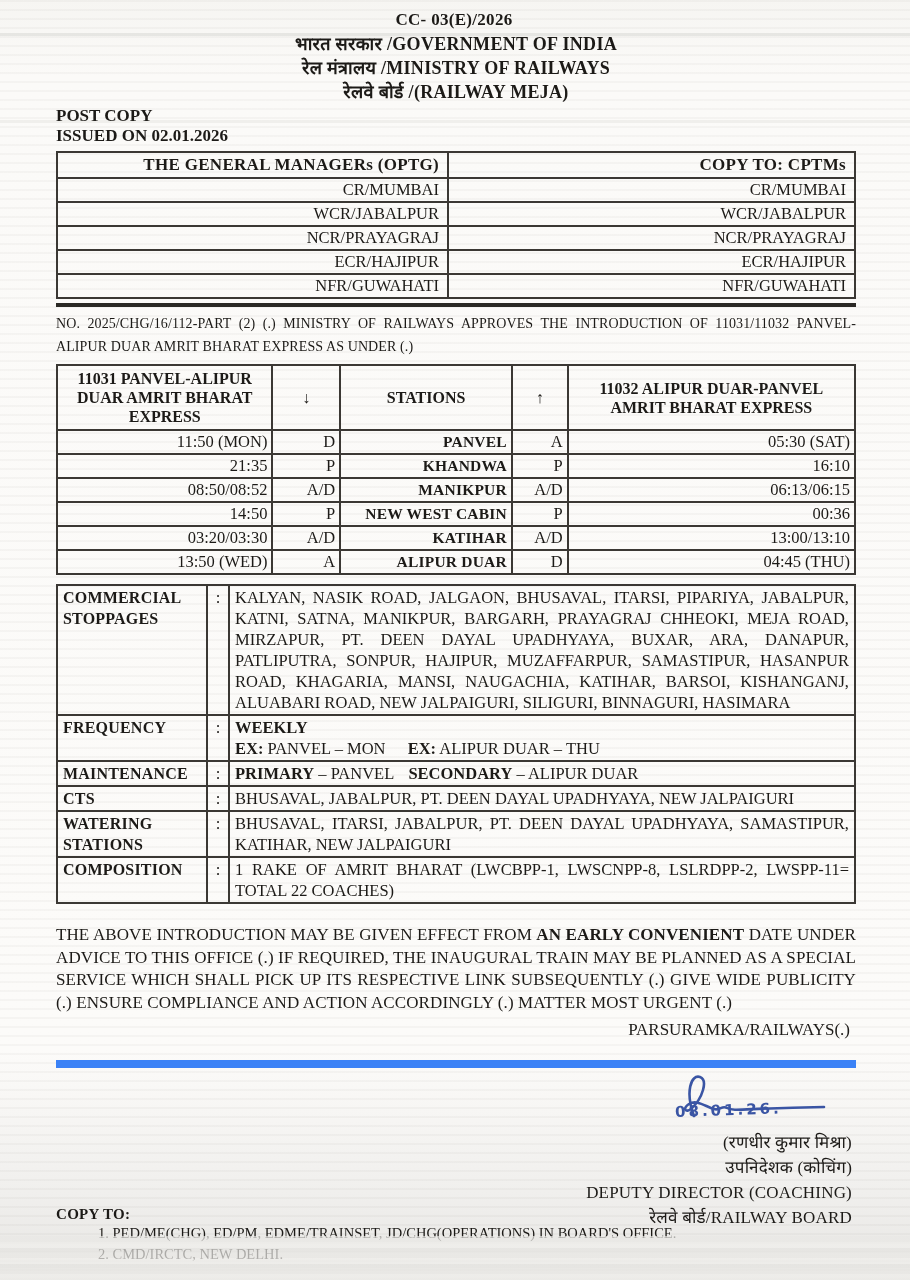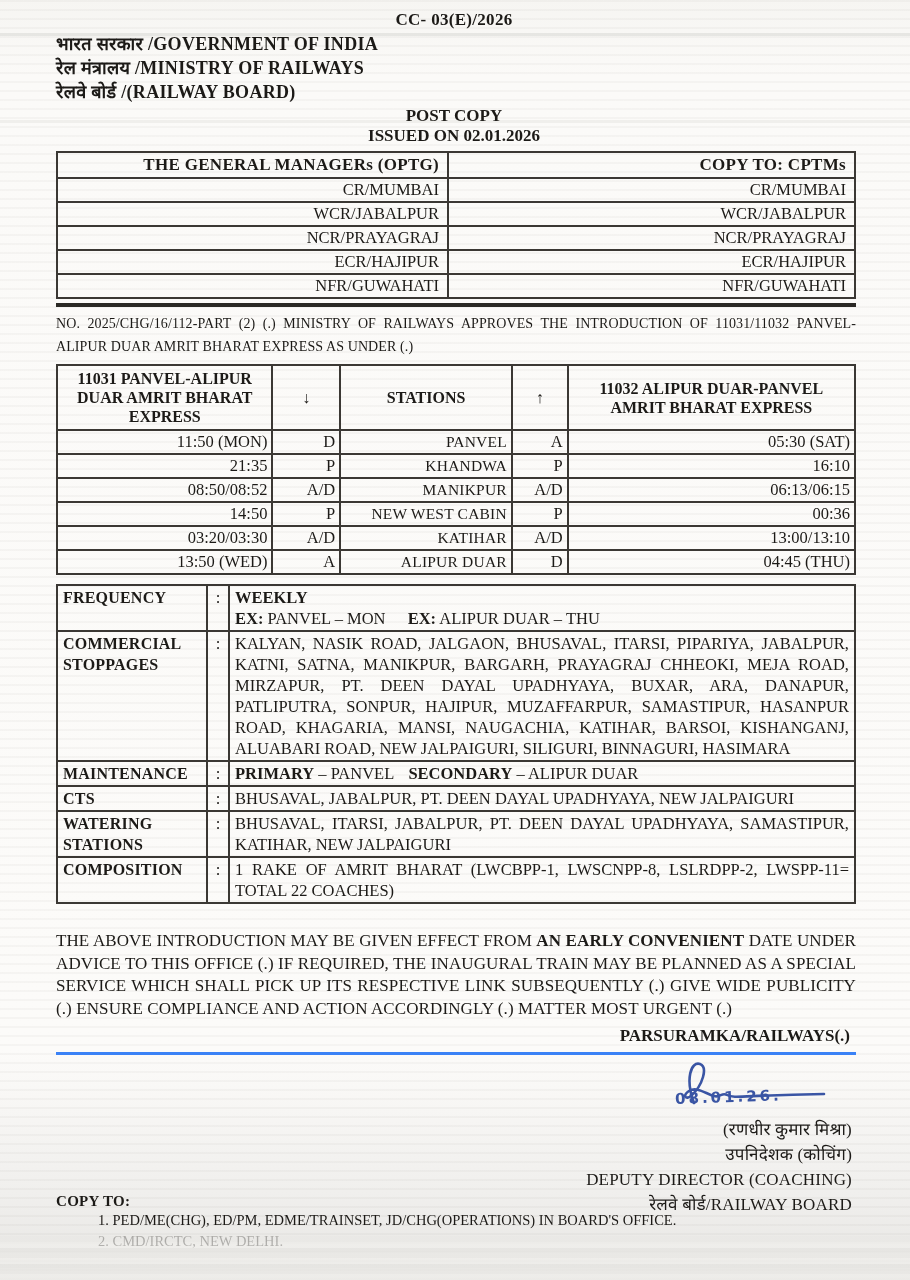--- a/index.html
+++ b/index.html
@@ -9,51 +9,51 @@
     color: #1c1a17;
     background:
       repeating-linear-gradient(180deg, rgba(120,115,108,0.05) 0px, rgba(120,115,108,0.05) 2px, rgba(0,0,0,0) 2px, rgba(0,0,0,0) 9px),
       linear-gradient(180deg, #f6f5f2 0%, #fbfaf8 6%, #fcfbf9 82%, #efeeec 94%, #e7e6e3 100%);
     position: relative;
   }
   .page { padding: 10px 54px 0 56px; position: relative; }
 
   .ref-line { text-align: center; font-weight: bold; font-size: 17px; letter-spacing: .3px; padding-right: 4px; }
 
-  .center-head { margin-top: 2px; }
+  .center-head { text-align: center; margin-top: 2px; }
   .center-head div { font-weight: bold; font-size: 18px; line-height: 24px; letter-spacing: .3px; }
 
-  .post-copy { text-align: center; font-weight: bold; font-size: 17px; line-height: 20px; margin-top: 2px; padding-right: 4px; }
+  .post-copy { text-align: left; font-weight: bold; font-size: 17px; line-height: 20px; margin-top: 2px; padding-right: 4px; }
 
   table { border-collapse: collapse; width: 100%; table-layout: fixed; }
   table, th, td { border: 2px solid #3b3834; }
 
   .managers { margin-top: 5px; }
   .managers th { text-align: right; font-size: 17px; padding: 2px 8px; letter-spacing: .3px; }
   .managers td { font-size: 16.5px; padding: 1px 8px; height: 22px; text-align: right; }
 
   .thick-rule { border: none; border-top: 4px solid #2b2925; margin: 4px 0 5px 0; }
 
   .intro { font-size: 14px; line-height: 23px; text-align: justify; letter-spacing: .1px; }
 
   .timetable { margin-top: 6px; }
   .timetable th { font-size: 16px; line-height: 19px; padding: 3px 4px; text-align: center; }
   .timetable td { font-size: 16.5px; padding: 1px 4px; height: 23px; text-align: right; }
-  .timetable td.station { font-weight: normal; font-size: 15.5px; letter-spacing: .2px; }
+  .timetable td.station { font-weight: bold; font-size: 15.5px; letter-spacing: .2px; }
 
   .details { margin-top: 9px; }
   .details td { vertical-align: top; font-size: 16.5px; line-height: 21px; padding: 1px 5px; }
   .details td.lbl { font-weight: bold; letter-spacing: .2px; font-size: 16px; }
   .details td.colon { text-align: center; padding: 1px 2px; }
   .details td.val { text-align: justify; }
   .details .gap { display: inline-block; width: 18px; }
 
-  .closing { font-size: 17px; line-height: 22.5px; text-align: justify; margin-top: 26px; letter-spacing: .1px; }
-
-  .signoff { text-align: right; font-size: 17px; padding: 3px 6px 6px 0; border-bottom: 3px solid #3b82f6; margin-top: 3px; font-weight: bold; }
+  .closing { font-size: 17px; line-height: 22.5px; text-align: justify; margin-top: 20px; letter-spacing: .1px; }
+
+  .signoff { text-align: right; font-size: 17px; padding: 3px 6px 20px 0; border-bottom: 8px solid #3b82f6; margin-top: 3px; }
 
   .sig-area { text-align: right; padding-right: 4px; margin-top: 2px; }
   .sig-svg { display: inline-block; margin-right: 18px; }
   .sig-date { color: #3a55a4; font-family: "DejaVu Sans", sans-serif; font-size: 15px; letter-spacing: 3px; font-weight: bold; transform: rotate(-2deg); margin: -14px 70px 0 0; }
   .sig-area .line { font-weight: normal; font-size: 17px; line-height: 25px; letter-spacing: .2px; }
 
   .copy-to { margin-top: -24px; }
   .copy-to .head { font-weight: bold; font-size: 15px; letter-spacing: .3px; }
   .copy-to .item { font-size: 14.5px; line-height: 21px; padding-left: 42px; }
 
@@ -67,21 +67,21 @@
 </head>
 <body>
 
 <div class="page">
 
   <div class="ref-line">CC- 03(E)/2026</div>
 
   <div class="center-head">
     <div>भारत सरकार /GOVERNMENT OF INDIA</div>
     <div>रेल मंत्रालय /MINISTRY OF RAILWAYS</div>
-    <div>रेलवे बोर्ड /(RAILWAY BOARD)</div>
+    <div>रेलवे बोर्ड /(RAILWAY MEJA)</div>
   </div>
 
   <div class="post-copy">
     <div>POST COPY</div>
     <div>ISSUED ON 02.01.2026</div>
   </div>
 
   <table class="managers">
     <colgroup>
         <col style="width:49%">
@@ -181,38 +181,38 @@
     </table>
 
   <table class="details">
     <colgroup>
         <col style="width:150px">
         <col style="width:22px">
         <col>
       </colgroup>
     <tbody>
         <tr>
+      <td class="lbl">COMMERCIAL STOPPAGES</td>
+      <td class="colon">:</td>
+      <td class="val">KALYAN, NASIK ROAD, JALGAON, BHUSAVAL, ITARSI, PIPARIYA, JABALPUR, KATNI, SATNA, MANIKPUR, BARGARH, PRAYAGRAJ CHHEOKI, MEJA ROAD, MIRZAPUR, PT. DEEN DAYAL UPADHYAYA, BUXAR, ARA, DANAPUR, PATLIPUTRA, SONPUR, HAJIPUR, MUZAFFARPUR, SAMASTIPUR, HASANPUR ROAD, KHAGARIA, MANSI, NAUGACHIA, KATIHAR, BARSOI, KISHANGANJ, ALUABARI ROAD, NEW JALPAIGURI, SILIGURI, BINNAGURI, HASIMARA</td>
+    </tr>
+    <tr>
       <td class="lbl">FREQUENCY</td>
       <td class="colon">:</td>
       <td class="val">
         <div><b>WEEKLY</b></div>
         <div>
           <b>EX:</b>
           <span>PANVEL – MON</span><span class="gap"></span>
           <b>EX:</b>
           <span>ALIPUR DUAR – THU</span>
         </div>
       </td>
     </tr>
     <tr>
-      <td class="lbl">COMMERCIAL STOPPAGES</td>
-      <td class="colon">:</td>
-      <td class="val">KALYAN, NASIK ROAD, JALGAON, BHUSAVAL, ITARSI, PIPARIYA, JABALPUR, KATNI, SATNA, MANIKPUR, BARGARH, PRAYAGRAJ CHHEOKI, MEJA ROAD, MIRZAPUR, PT. DEEN DAYAL UPADHYAYA, BUXAR, ARA, DANAPUR, PATLIPUTRA, SONPUR, HAJIPUR, MUZAFFARPUR, SAMASTIPUR, HASANPUR ROAD, KHAGARIA, MANSI, NAUGACHIA, KATIHAR, BARSOI, KISHANGANJ, ALUABARI ROAD, NEW JALPAIGURI, SILIGURI, BINNAGURI, HASIMARA</td>
-    </tr>
-    <tr>
       <td class="lbl">MAINTENANCE</td>
       <td class="colon">:</td>
       <td class="val">
         <b>PRIMARY</b>
         <span>– PANVEL</span><span class="gap" style="width:10px"></span>
         <b>SECONDARY</b>
         <span>– ALIPUR DUAR</span>
       </td>
     </tr>
     <tr>

